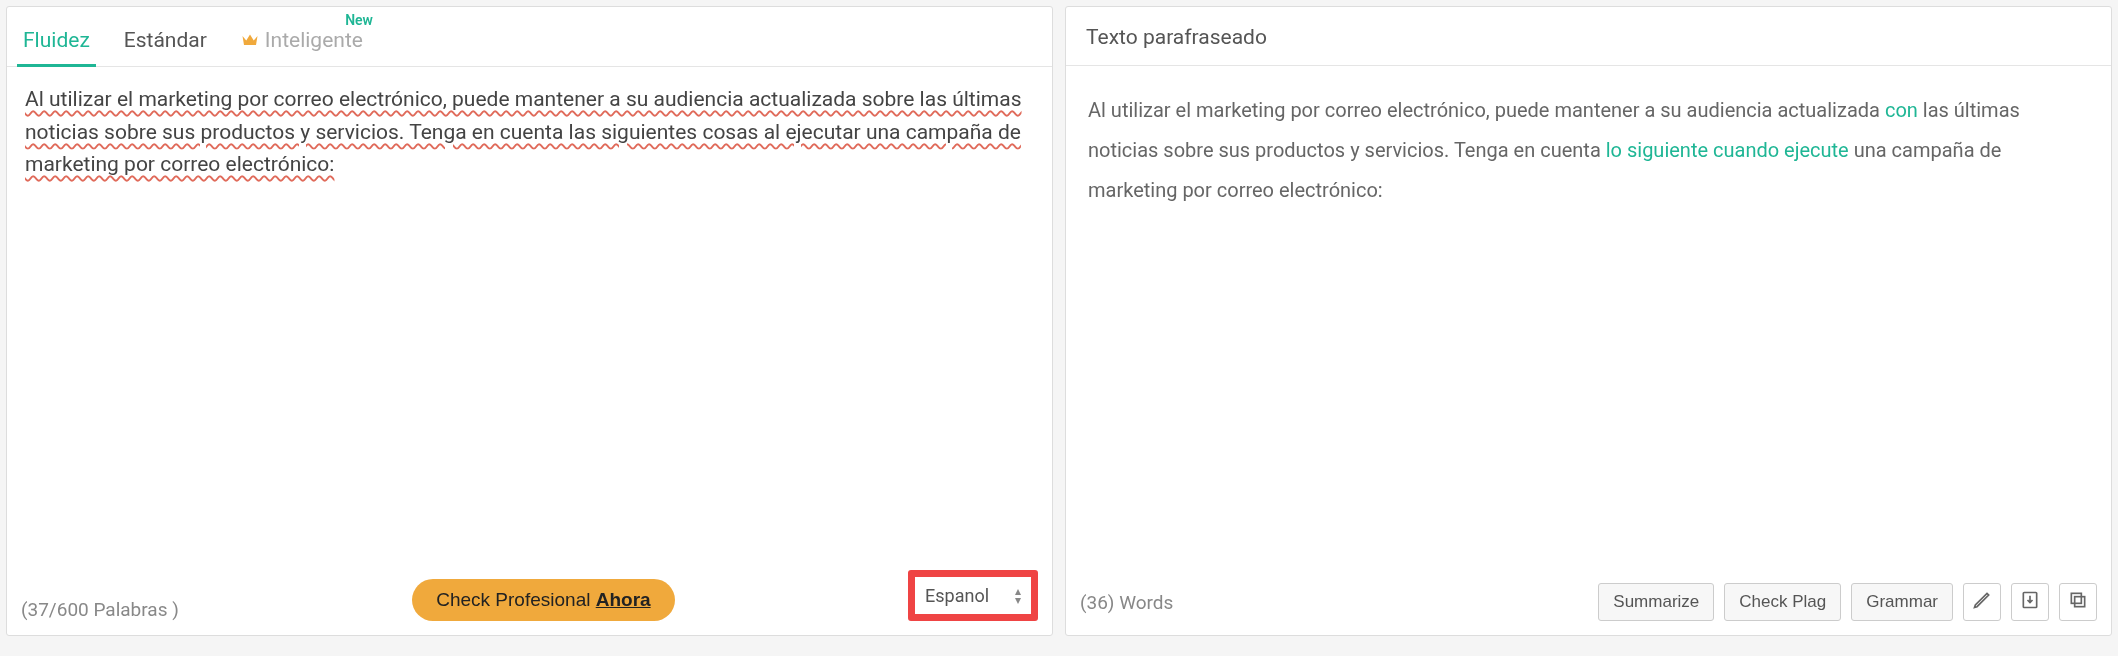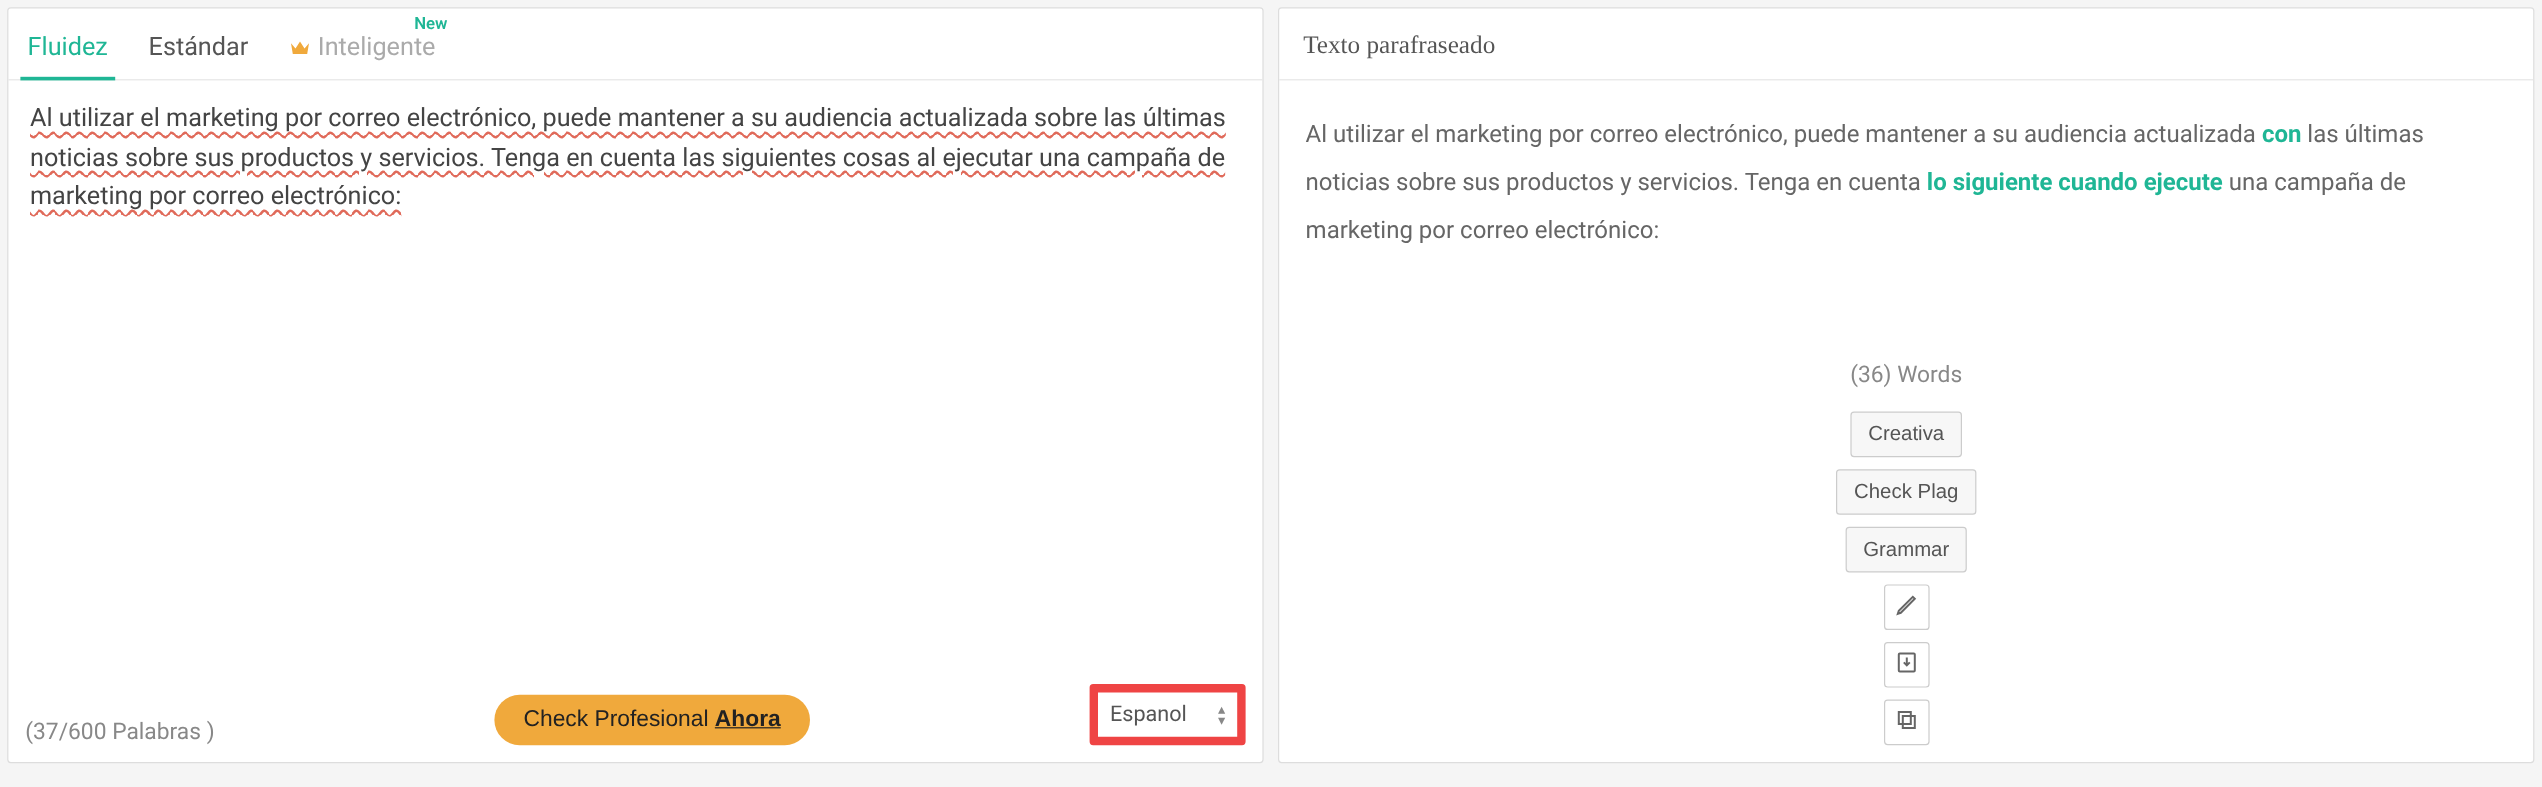--- a/index.html
+++ b/index.html
@@ -110,36 +110,34 @@
   }
   .stepper {
     display: flex; flex-direction: column; line-height: 0.7; font-size: 12px; color: #888;
   }
   
   .right-header {
     border-bottom: 1px solid #e5e5e5;
     padding: 18px 20px 16px 20px;
     color: #555;
     font-size: 21px;
-    font-family: Liberation Serif, serif;
   }
   .output {
     flex: 1;
     padding: 24px 22px 10px 22px;
     line-height: 2.0;
     font-size: 20px;
     color: #666;
   }
-  .hl { color: #1fb695; font-weight: 700; }
+  .hl { color: #1fb695; font-weight: 400; }
   .right-footer {
     display: flex;
     align-items: center;
     padding: 10px 14px 14px 14px;
     gap: 10px;
-    flex-direction: column;
   }
   .btn {
     border: 1px solid #ccc;
     background: #f7f7f7;
     border-radius: 3px;
     padding: 8px 14px;
     color: #555;
     font-size: 17px;
     cursor: pointer;
   }
@@ -205,21 +203,21 @@
     </div>
 
     <div class="output">
       <span>Al utilizar el marketing por correo electrónico, puede mantener a su audiencia actualizada </span><span class="hl">con</span><span> las últimas noticias sobre sus productos y servicios. Tenga en cuenta </span><span class="hl">lo siguiente cuando ejecute</span><span> una campaña de marketing por correo electrónico:</span>
     </div>
 
     <div class="right-footer">
       <span class="wordcount">(36) Words</span>
       <span class="spacer"></span>
       <button class="btn">
-        <span>Creativa</span>
+        <span>Summarize</span>
       </button>
       <button class="btn">
         <span>Check Plag</span>
       </button>
       <button class="btn">
         <span>Grammar</span>
       </button>
       <div class="iconbtn">
         <span>
           <svg viewBox="0 0 24 24" fill="none" stroke="#666" stroke-width="2">

